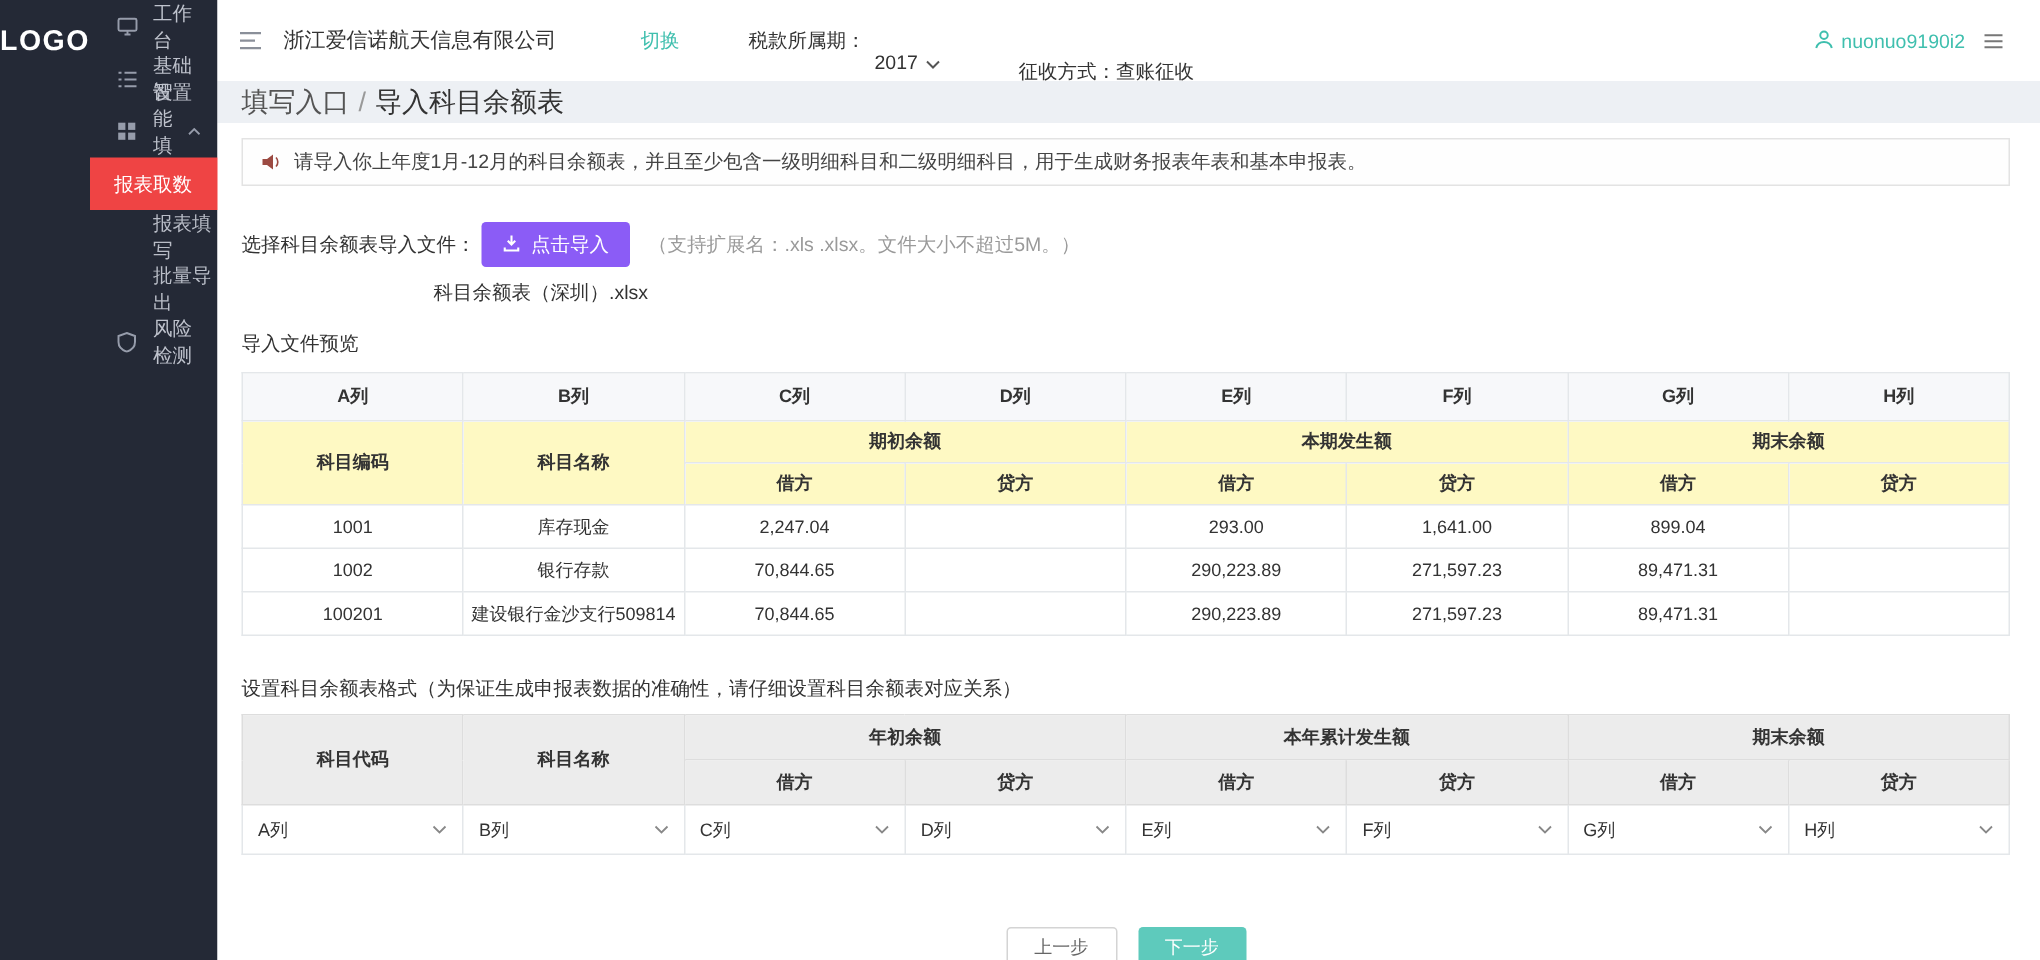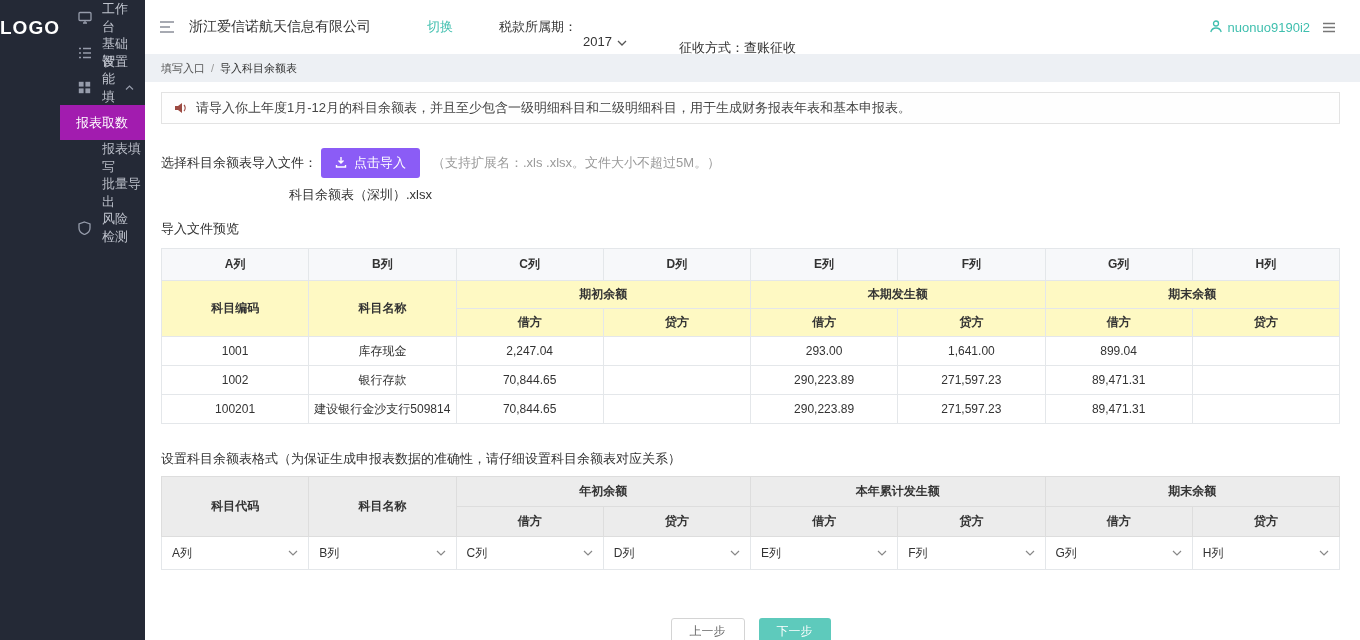--- a/index.html
+++ b/index.html
@@ -8,37 +8,37 @@
   .app { display:flex; width:1360px; height:640px; }
 
   
   .sidebar { width:145px; flex-shrink:0; background:#242936; color:#bfc3cd; display:flex; }
   .logo { height:56px; display:flex; align-items:center; justify-content:center; color:#fff; font-size:19px; font-weight:bold; letter-spacing:1px; }
   .nav { display:flex; flex-direction:column; }
   .nav-item { height:35px; display:flex; align-items:center; gap:10px; padding:0 14px 0 18px; font-size:13px; cursor:pointer; }
   .nav-item .icon { width:14px; height:14px; display:inline-flex; align-items:center; justify-content:center; color:#969cab; flex-shrink:0; }
   .nav-item .expand { margin-left:auto; color:#969cab; display:inline-flex; }
   .nav-sub { height:35px; display:flex; align-items:center; padding-left:42px; font-size:13px; cursor:pointer; color:#b9bdc7; }
-  .nav-sub.active { background:#a21caf; color:#ffffff;padding-left:16px; }
+  .nav-sub.active { background:#ef4444; color:#ffffff;padding-left:16px; }
 
   
   .main { flex:1; display:flex; flex-direction:column; min-width:0; }
   .hdr { height:54px; background:#fff; display:flex; align-items:center; padding:0 20px 0 8px; font-size:13px; flex-shrink:0; }
   .hdr .burger { display:inline-flex; padding:4px 6px; cursor:pointer; }
   .hdr .company { margin-left:8px; font-size:14px; color:#333; }
   .hdr .switch { margin-left:56px; color:#3fbfae; cursor:pointer; }
   .hdr .period { margin-left:46px; display:flex; align-items:center; gap:4px; }
   .hdr .period .val { margin-left:2px; cursor:pointer; display:inline-flex; align-items:center; gap:5px;margin-top:28px; }
   .hdr .method { margin-left:52px;margin-top:41px; }
   .hdr .right { margin-left:auto; display:flex; align-items:center; gap:8px; }
   .hdr .user { display:flex; align-items:center; gap:5px; color:#3fbfae; cursor:pointer; }
   .hdr .user-menu { display:inline-flex; padding:3px 4px; cursor:pointer; }
 
   
-  .crumbs { height:28px; background:#edf0f4; display:flex; align-items:center; padding-left:16px; font-size:11px; gap:6px; flex-shrink:0; }
+  .crumbs { height:28px; background:#edf0f4; display:flex; align-items:center; padding-left:16px; font-size:18px; gap:6px; flex-shrink:0; }
   .crumbs .parent { color:#555; }
   .crumbs .sep { color:#999; }
   .crumbs .current { color:#333; }
 
   
   .content { flex:1; background:#fff; padding:10px 20px 0 16px; overflow:hidden; }
   .notice { height:32px; border:1px solid #e3e3e3; background:#fefefe; display:flex; align-items:center; gap:8px; padding:0 12px; font-size:13px; color:#444; }
   .notice .spk { display:inline-flex; flex-shrink:0; }
 
   .import-row { margin-top:24px; display:flex; align-items:center; font-size:13px; color:#333; }

